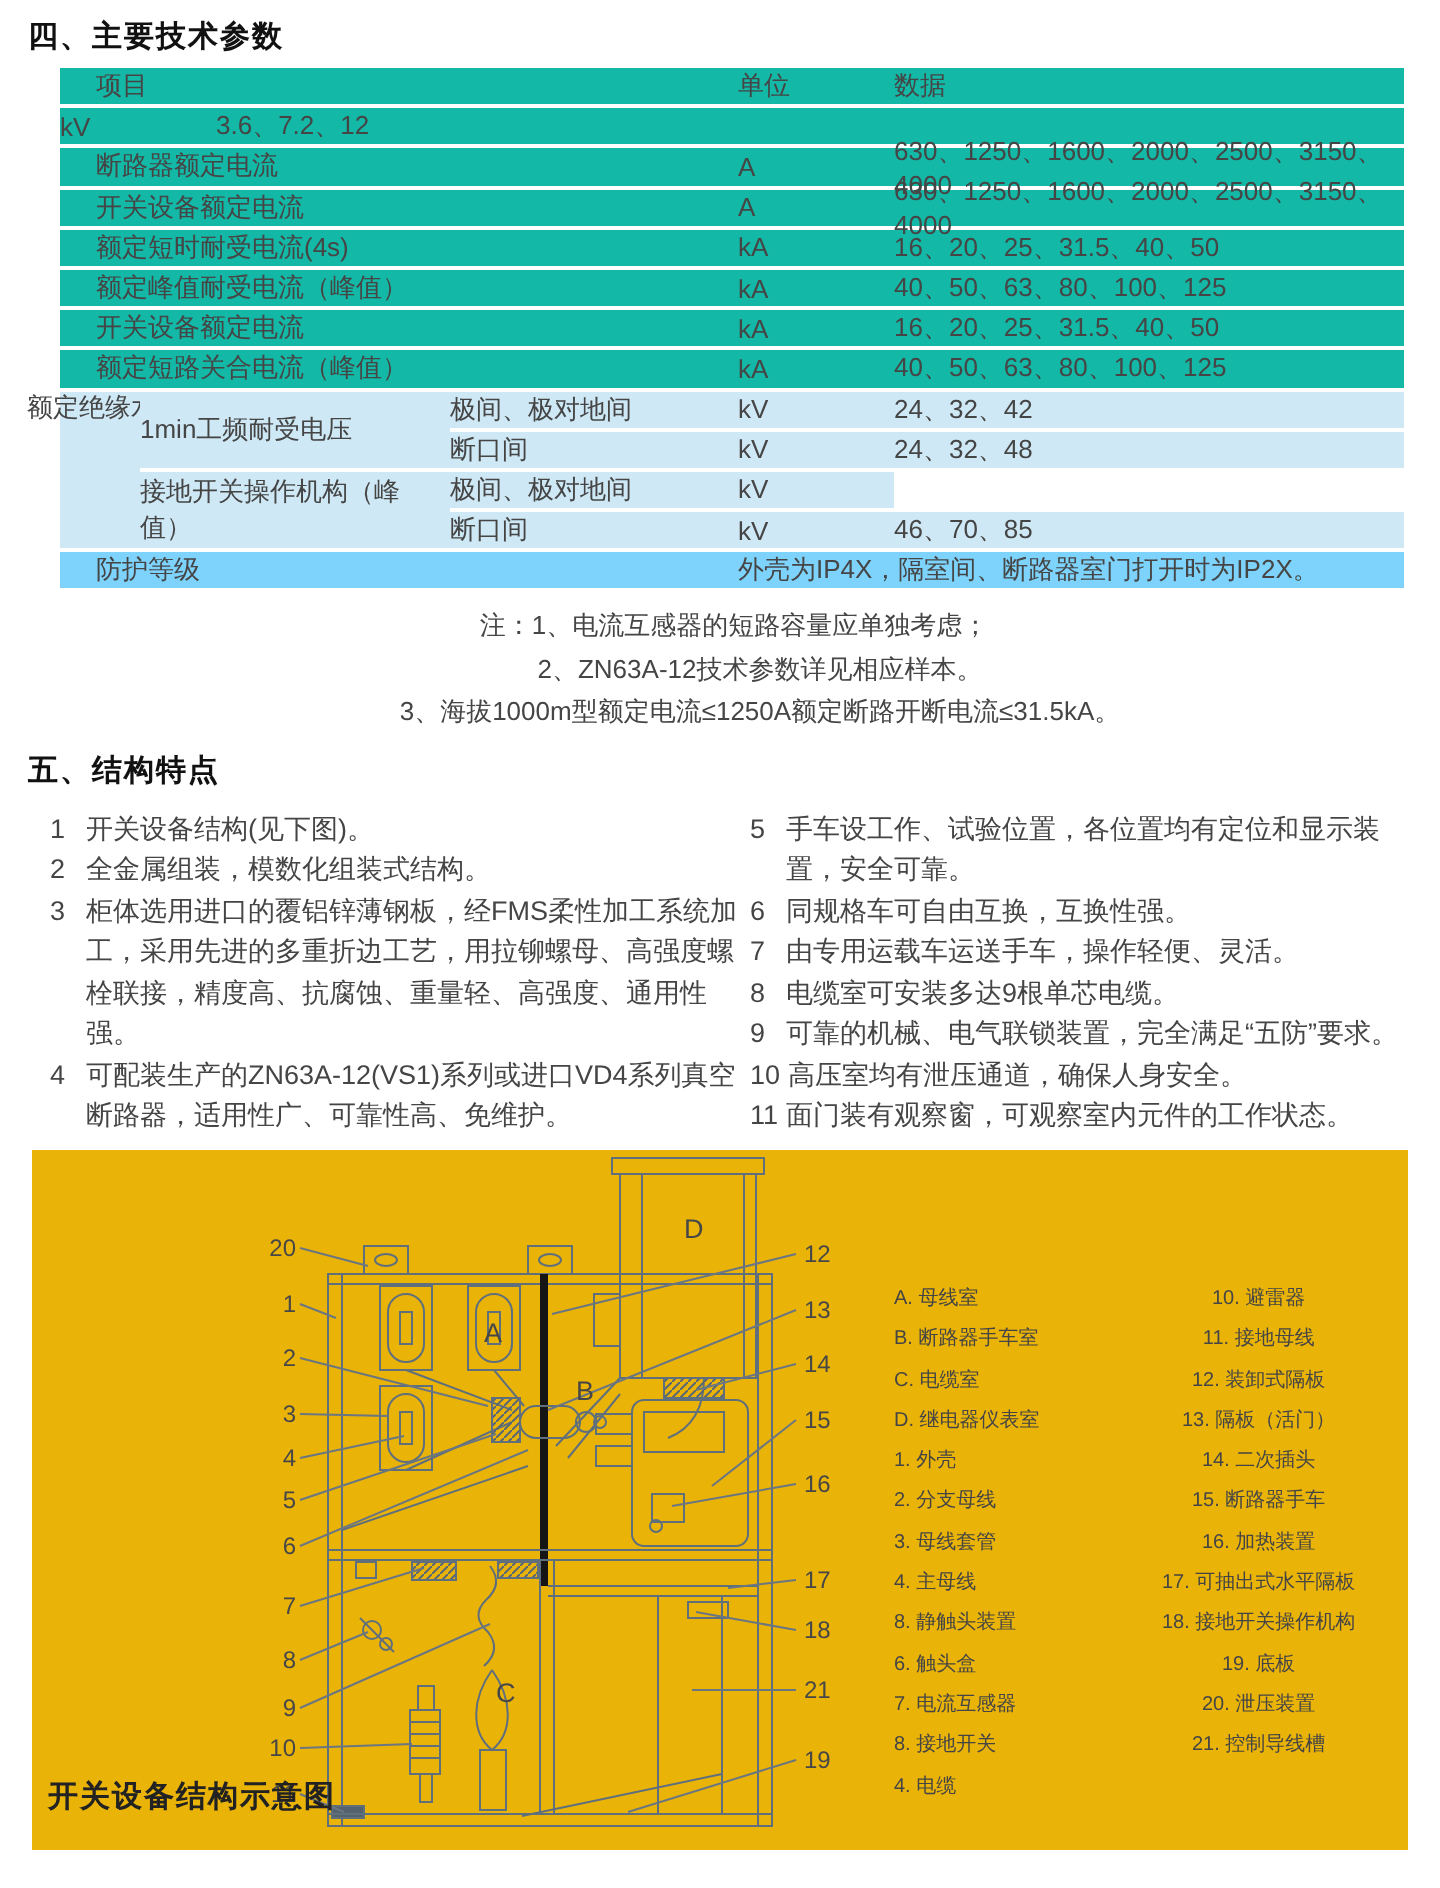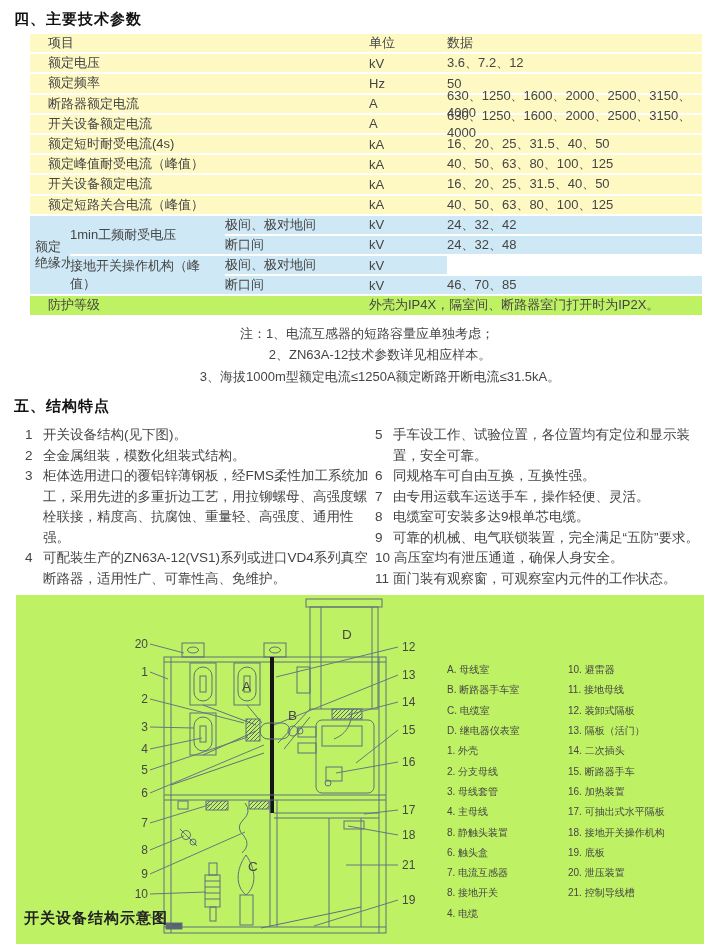--- a/index.html
+++ b/index.html
@@ -5,69 +5,63 @@
   * { box-sizing: border-box; }
   html,body { margin:0; padding:0; }
   body {
     width:720px; height:944px; background:#ffffff; overflow:hidden;
     font-family:"Liberation Sans","DejaVu Sans",sans-serif;
     color:#454545; position:relative;
   }
   .sec-title { font-size:15px; font-weight:bold; color:#111; margin:8px 0 0 14px; height:22px; line-height:22px; letter-spacing:1px; }
   
   .tech-table { margin:4px 0 0 30px; width:672px; font-size:13px; color:#454545; }
-  .t-row { display:flex; align-items:center; height:18.2px; background:#fef9c3; margin-bottom:2px; }
+  .t-row { display:flex; align-items:center; height:18.2px; background:#14b8a6; margin-bottom:2px; }
   .c-item { width:339px; padding-left:18px; }
   .c-unit { width:78px; }
   .c-data { flex:1; }
   .ins-grid { display:grid; grid-template-columns:40px 155px 144px 78px 1fr; grid-auto-rows:18.2px; row-gap:2px; column-gap:0; margin-bottom:2px; }
   .ins-grid .cell { background:#cee8f5; display:flex; align-items:center; }
-  .ins-grid .g-label { grid-column:1; grid-row:1/5; flex-direction:column; justify-content:center; align-items:flex-start; padding-left:5px; line-height:16px; white-space:nowrap; }
+  .ins-grid .g-label { grid-column:1; grid-row:1/5; flex-direction:row; justify-content:center; align-items:flex-start; padding-left:5px; line-height:16px; white-space:nowrap; }
   .ins-grid .sub1 { grid-column:2; grid-row:1/3; }
   .ins-grid .sub2 { grid-column:2; grid-row:3/5; }
-  .prot-row { display:flex; height:18.2px; background:#bef264; }
+  .prot-row { display:flex; height:18.2px; background:#7dd3fc; }
   
   .notes { margin:8px 0 0 14px; font-size:13px; line-height:21.5px; color:#454545;text-align:center; }
   .note-line.indent { padding-left:26px; }
   
   .features { display:flex; margin:8px 0 0 25px; font-size:13.5px; line-height:20.5px; height:166px; overflow:hidden; color:#454545; }
   .f-col { width:350px; }
   .f-col.right { width:340px; }
   .f-item { display:flex; }
   .f-num { min-width:14px; margin-right:4px; }
   .f-text { flex:1; padding-right:4px; }
   
-  .diagram-panel { position:relative; margin:4px 0 0 16px; width:688px; height:350px; background:#bef264; }
+  .diagram-panel { position:relative; margin:4px 0 0 16px; width:688px; height:350px; background:#eab308; }
   .diagram-panel svg { position:absolute; left:0; top:0; }
   .legend-col { position:absolute; top:65px; font-size:10px; line-height:20.3px; color:#454545; white-space:nowrap; }
   .legend-col.one { left:431px; }
-  .legend-col.two { left:552px; }
+  .legend-col.two { left:565px;text-align:center; }
   .caption { position:absolute; left:8px; top:314px; font-size:15px; font-weight:bold; color:#222; letter-spacing:1px; }
 </style>
 </head>
 <body>
 
 <div class="sec-title">四、主要技术参数</div>
 
 <div class="tech-table">
   <div class="t-row">
     <span class="c-item">项目</span>
     <span class="c-unit">单位</span>
     <span class="c-data">数据</span>
   </div>
   <div id="simple-rows">
       <div class="t-row">
-        <span class="c-item">额定电压</span>
         <span class="c-unit">kV</span>
         <span class="c-data">3.6、7.2、12</span>
-      </div>
-      <div class="t-row">
-        <span class="c-item">额定频率</span>
-        <span class="c-unit">Hz</span>
-        <span class="c-data">50</span>
       </div>
       <div class="t-row">
         <span class="c-item">断路器额定电流</span>
         <span class="c-unit">A</span>
         <span class="c-data">630、1250、1600、2000、2500、3150、4000</span>
       </div>
       <div class="t-row">
         <span class="c-item">开关设备额定电流</span>
         <span class="c-unit">A</span>
         <span class="c-data">630、1250、1600、2000、2500、3150、4000</span>

